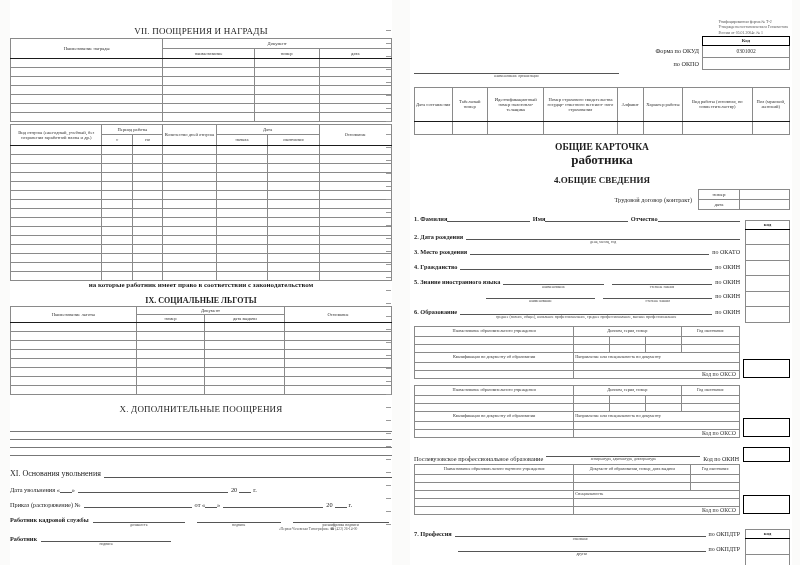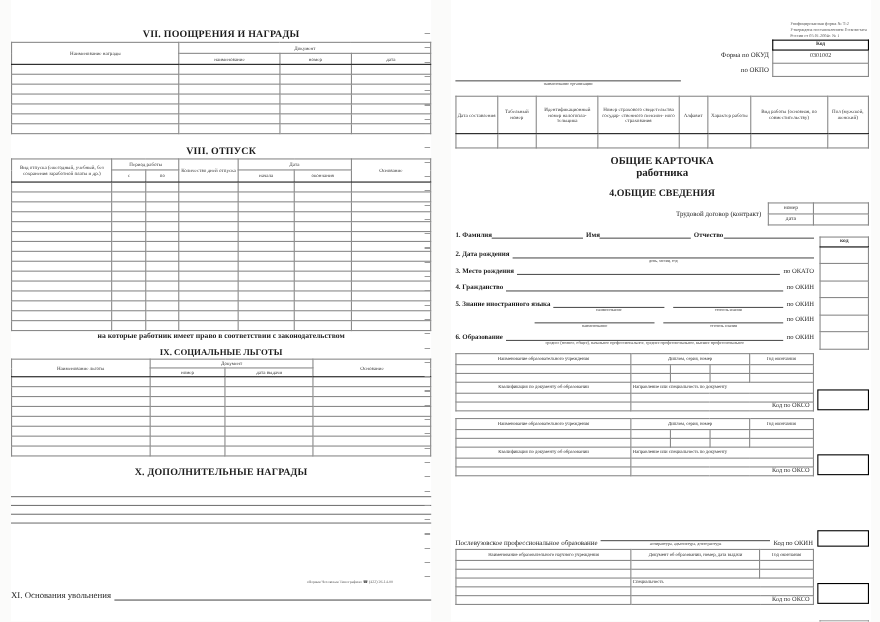--- a/index.html
+++ b/index.html
@@ -4,34 +4,34 @@
 <style>
   html,body{margin:0;padding:0;}
   body{width:800px;height:565px;position:relative;background:#fbfbfa;
        font-family:"Liberation Serif","DejaVu Serif",serif;color:#1d1d1d;
        -webkit-font-smoothing:antialiased;}
   .page{position:absolute;top:0;height:565px;background:#fff;}
   #page-left{left:10px;width:382px;}
   #page-right{left:410px;width:382px;}
   .inner{position:relative;width:100%;height:100%;}
 
-  h1.sec{font-size:9px;font-weight:bold;text-align:center;margin:0;letter-spacing:.2px;}
+  h1.sec{font-size:9px;font-weight:normal;text-align:center;margin:0;letter-spacing:.2px;}
   h2.sec{font-size:7px;font-weight:bold;text-align:center;margin:0;}
 
   table{border-collapse:collapse;table-layout:fixed;width:100%;background:#fff;}
   td{border:0.7px solid #8a8a8a;padding:0 1px;font-size:4.6px;line-height:1.15;
      text-align:center;vertical-align:middle;color:#333;overflow:hidden;}
   table.tbl{border:1.3px solid #1a1a1a;}
   tr.hdr td{border-bottom:1.3px solid #1a1a1a;}
   td.hb{border-bottom:1.3px solid #1a1a1a;}
   tr.r td{height:8px;}
 
   .fline{display:flex;align-items:flex-end;font-size:6.3px;}
   .lbl{font-weight:bold;white-space:nowrap;}
-  .plain{font-weight:normal;white-space:nowrap;margin-top:48px;}
+  .plain{font-weight:normal;white-space:nowrap;}
   .bl{border-bottom:0.7px solid #555;height:7px;}
   .grow{flex:1;}
   .fld{display:flex;flex-direction:column;}
   .cap{font-size:3.8px;color:#444;text-align:center;line-height:1.3;font-weight:normal;}
   .codelbl{font-weight:normal;font-size:6px;white-space:nowrap;margin-left:3px;}
 
   .rule{border-bottom:0.7px solid #777;height:7px;}
 
   
   .dashes{position:absolute;left:376px;top:30px;width:5px;height:500px;
@@ -139,21 +139,20 @@
           </tr>
     <tr class="r">
             <td></td>
             <td></td>
             <td></td>
             <td></td>
           </tr>
   </tbody>
       </table>
 
-  <h1 class="sec" style="margin-top:10px;">VIII. ОТПУСК</h1>
 
   <table class="tbl" style="margin-top:2px;">
     <colgroup>
           <col style="width:24%">
           <col style="width:8%">
           <col style="width:8%">
           <col style="width:14%">
           <col style="width:13.5%">
           <col style="width:13.5%">
           <col style="width:19%">
@@ -374,21 +373,21 @@
           </tr>
     <tr class="r">
             <td></td>
             <td></td>
             <td></td>
             <td></td>
           </tr>
   </tbody>
       </table>
 
-  <h1 class="sec" style="margin-top:9px;">X. ДОПОЛНИТЕЛЬНЫЕ НАГРАДЫ</h1>
+  <h1 class="sec" style="margin-top:9px;">X. ДОПОЛНИТЕЛЬНЫЕ ПООЩРЕНИЯ</h1>
   <div style="margin-top:10px;">
     <div class="rule"></div>
     <div class="rule"></div>
     <div class="rule"></div>
     <div class="rule"></div>
   </div>
 
   <div class="fline" style="margin-top:13px;font-size:8px;">
     <span class="plain">XI. Основания увольнения</span>
     <span class="bl grow" style="margin-left:3px;"></span>
@@ -510,21 +509,21 @@
             <td></td>
             <td></td>
             <td></td>
             <td></td>
           </tr>
   </tbody>
       </table>
 
   <div class="titles">
     <div style="font-size:9.5px;font-weight:bold;margin-top:7px;">ОБЩИЕ КАРТОЧКА</div>
-    <div style="font-size:10px;font-weight:bold;">работника</div>
+    <div style="font-size:13px;font-weight:bold;">работника</div>
     <div style="font-size:9px;font-weight:bold;margin-top:7px;">4.ОБЩИЕ СВЕДЕНИЯ</div>
   </div>
 
   <div class="contractrow">
     <span style="font-size:6.3px;">Трудовой договор (контракт)</span>
     <div class="contract-tbl">
       <table>
         <colgroup>
               <col style="width:45%">
               <col style="width:55%">

